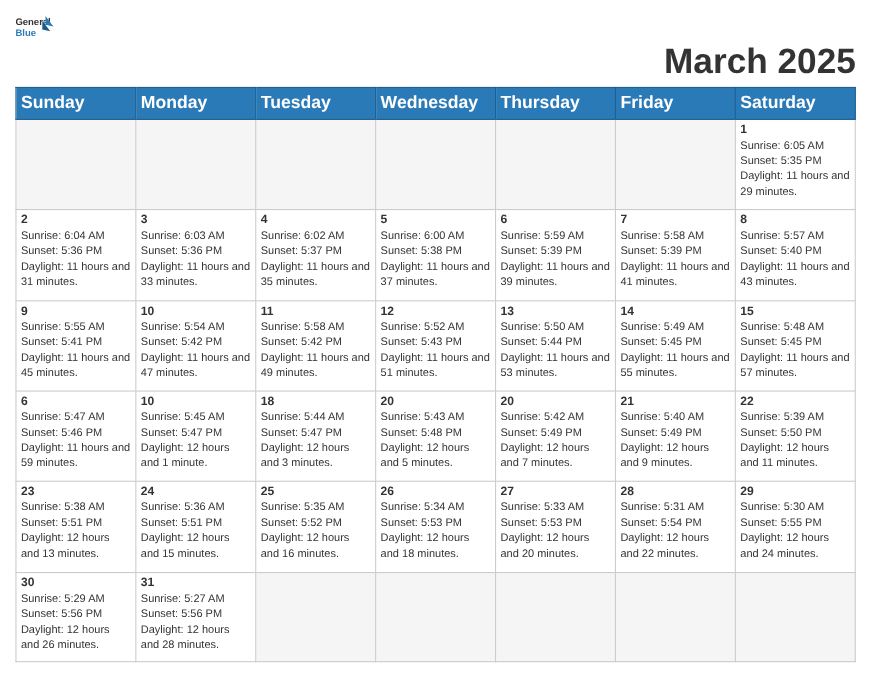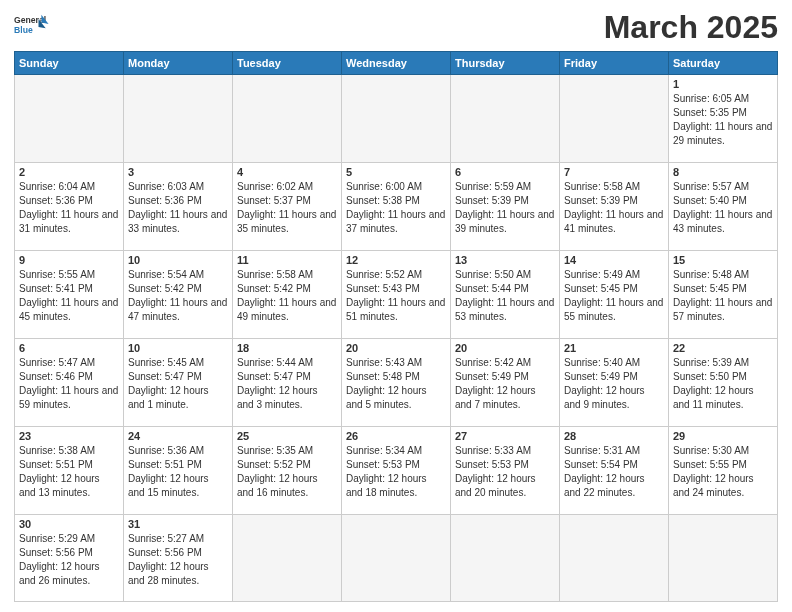--- a/index.html
+++ b/index.html
@@ -33,36 +33,37 @@
       height: 28px;
     }
     .title-block {
       text-align: right;
     }
     .month-title {
       font-size: 32px;
       font-weight: bold;
       color: #333;
       line-height: 1.1;
+      margin-top: 28px;
     }
     .subtitle {
       font-size: 13px;
       color: #555;
     }
     .calendar {
       flex: 1;
       border: 1px solid #ccc;
       border-collapse: collapse;
       width: 100%;
       table-layout: fixed;
     }
     .calendar th {
       background: #2a7ab8;
       color: #fff;
-      font-size: 11px;
+      font-size: 16px;
       font-weight: bold;
       padding: 5px 4px;
       text-align: left;
       border: 1px solid #1e6090;
     }
     .calendar td {
       border: 1px solid #ccc;
       vertical-align: top;
       padding: 3px 4px;
       font-size: 9.5px;

